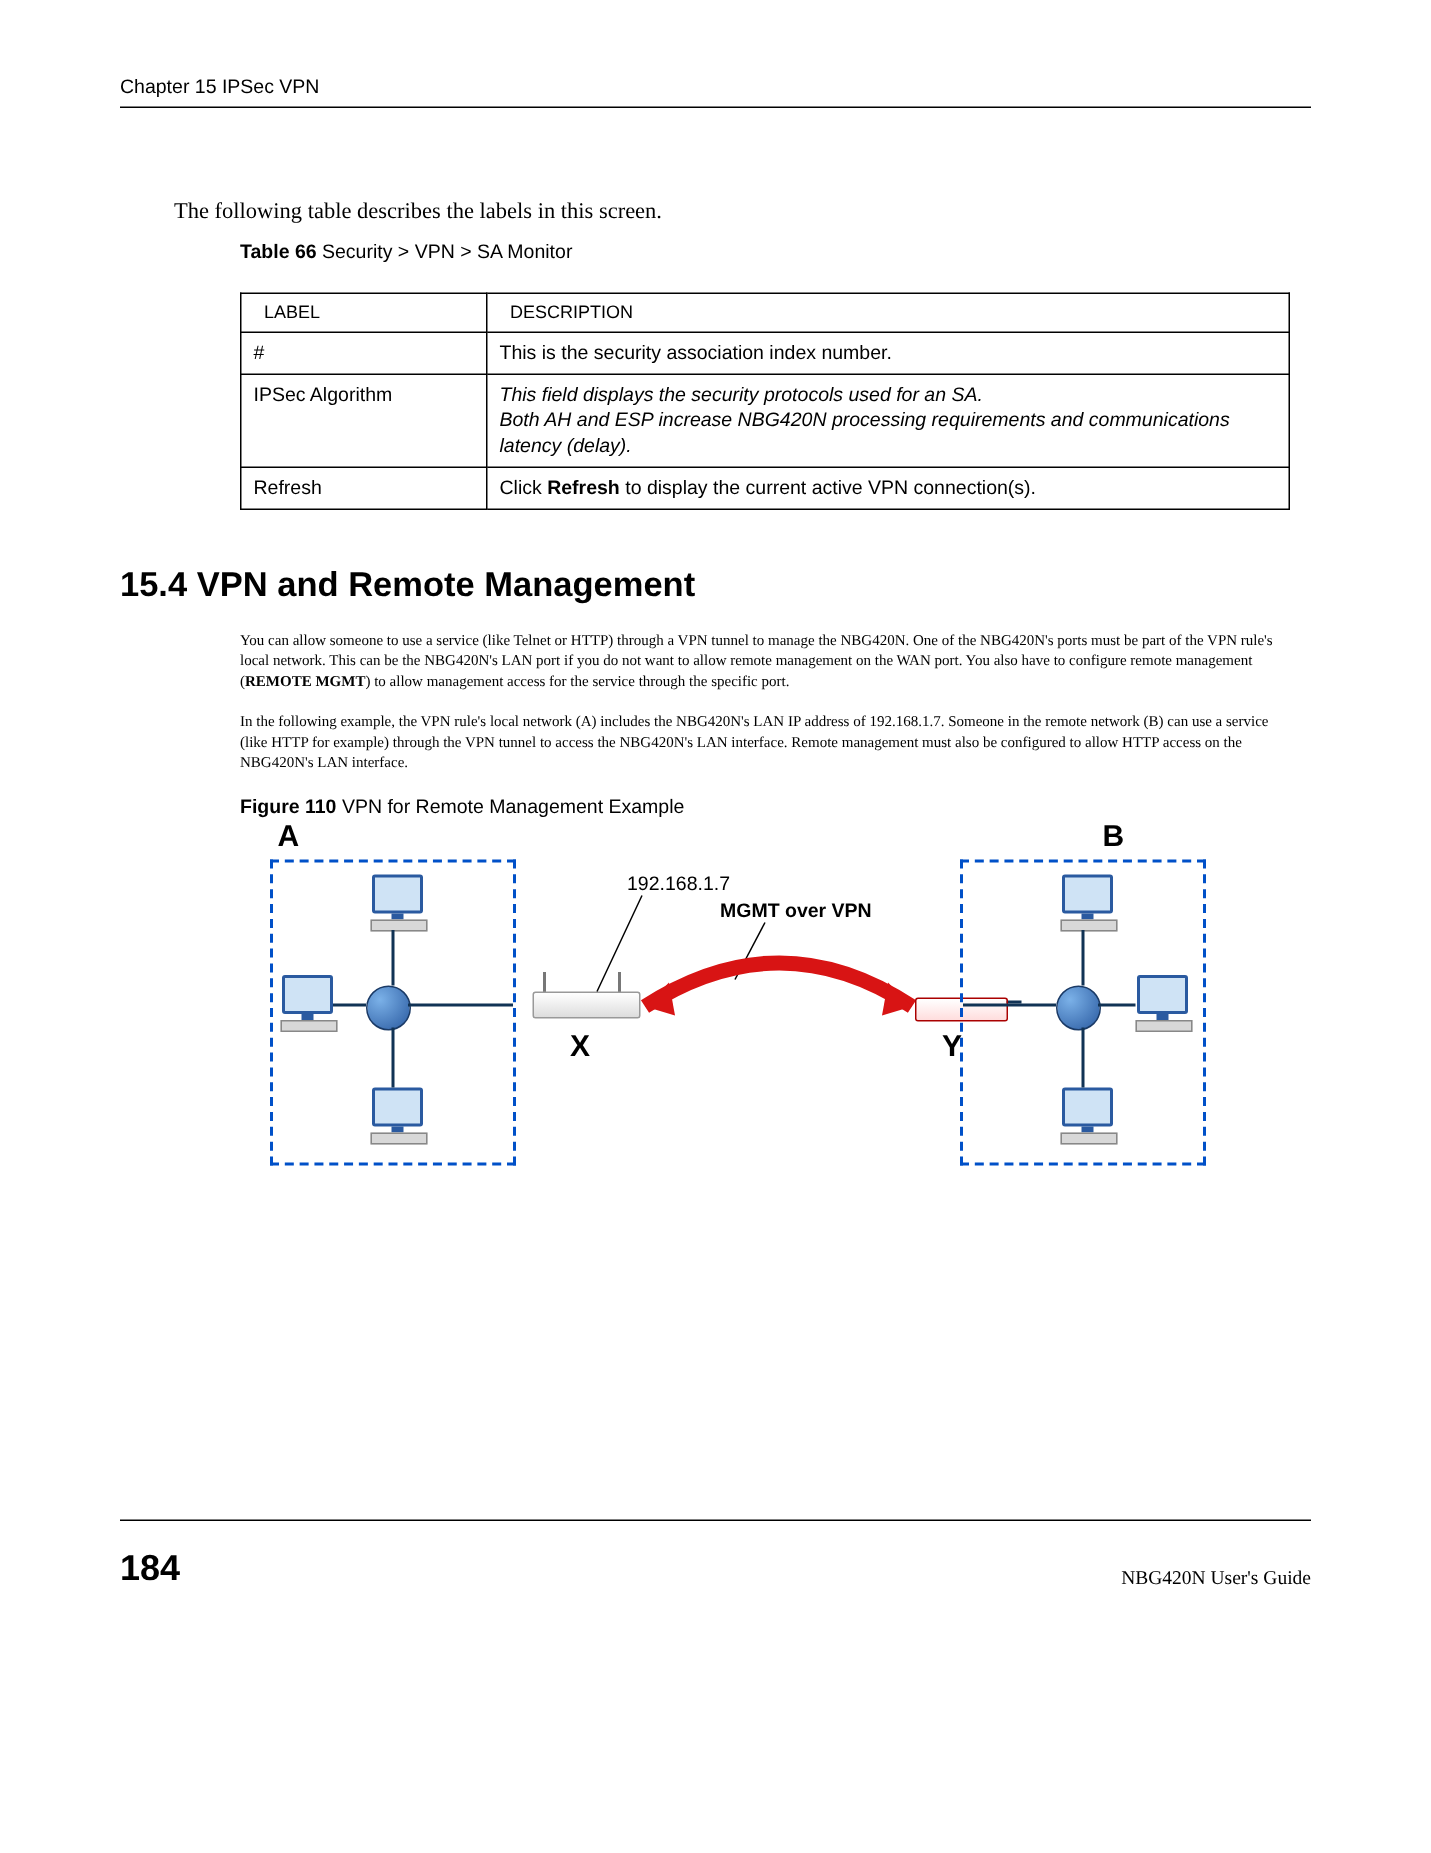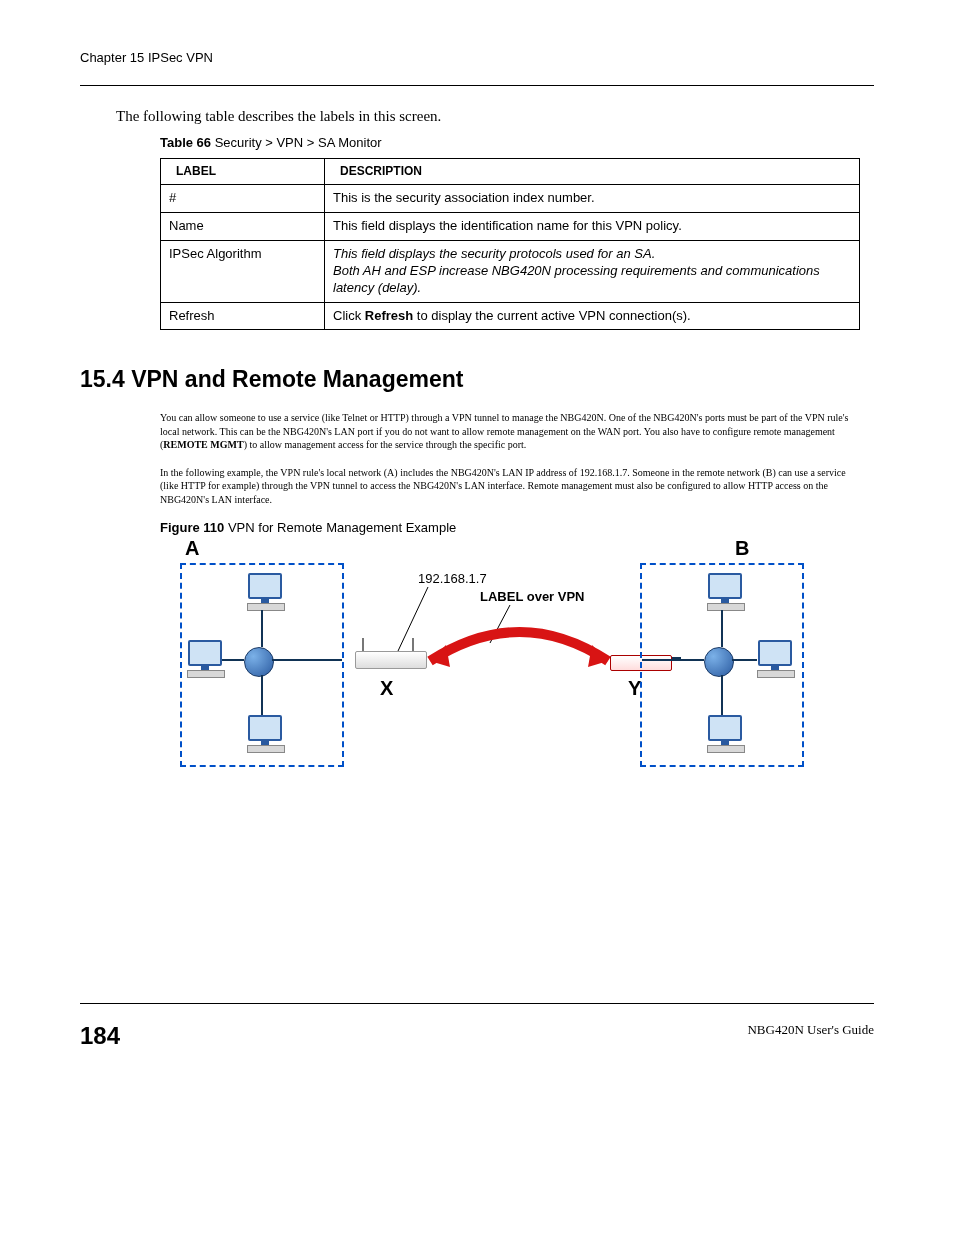--- a/index.html
+++ b/index.html
@@ -7,54 +7,54 @@
       font-size: 15px;
       color: #000;
       margin: 0;
       padding: 50px 80px 40px 80px;
       width: 954px;
       box-sizing: border-box;
       background: #fff;
     }
     .header {
       font-size: 13px;
-      padding-bottom: 20px;
+      padding-bottom: 6px;
       border-bottom: 1px solid #000;
-      margin-bottom: 21px;
+      margin-bottom: 60px;
       font-family: Arial, Helvetica, sans-serif;
     }
     .intro-text {
       margin-left: 36px;
       margin-bottom: 8px;
       font-size: 15px;
       line-height: 1.3;
     }
     .table-caption {
       margin-left: 80px;
       font-family: Arial, Helvetica, sans-serif;
       font-size: 13px;
-      margin-bottom: 8px;
+      margin-bottom: 20px;
     }
     .table-caption .tbl-num { font-weight: bold; }
     table.data-table {
       margin-left: 80px;
       border-collapse: collapse;
       width: 700px;
       font-family: Arial, Helvetica, sans-serif;
       font-size: 13px;
     }
     table.data-table th, table.data-table td {
       border: 1px solid #000;
       padding: 5px 8px;
       text-align: left;
       vertical-align: top;
       line-height: 1.3;
     }
     table.data-table th {
-      font-weight: bold;
+      font-weight: normal;
       font-size: 12px;
       padding-left: 15px;
     }
     h2.section-heading {
       font-family: Arial, Helvetica, sans-serif;
       font-weight: bold;
       font-size: 23px;
       margin-top: 36px;
       margin-bottom: 18px;
     }
@@ -75,21 +75,21 @@
     .figure-caption .fig-num { font-weight: bold; }
     .figure-box {
       margin-left: 100px;
       width: 620px;
       height: 260px;
       position: relative;
     }
     .footer {
       display: flex;
       justify-content: space-between;
-      align-items: flex-start;
+      align-items: flex-end;
       border-top: 1px solid #000;
       padding-top: 18px;
       margin-top: 200px;
       font-family: Arial, Helvetica, sans-serif;
     }
     .page-num {
       font-weight: bold;
       font-size: 24px;
     }
     .guide-name {
@@ -157,24 +157,20 @@
   <thead>
     <tr>
       <th style="width:140px">LABEL</th>
       <th>DESCRIPTION</th>
     </tr>
   </thead>
   <tbody>
     <tr>
       <td>#</td>
       <td>This is the security association index number.</td>
-    </tr>
-    <tr>
-      <td>Name</td>
-      <td>This field displays the identification name for this VPN policy.</td>
     </tr>
     <tr>
       <td>IPSec Algorithm</td>
       <td style="white-space: pre-line; font-style: italic;">This field displays the security protocols used for an SA.
 Both AH and ESP increase NBG420N processing requirements and communications latency (delay).</td>
     </tr>
     <tr>
       <td>Refresh</td>
       <td><span>Click </span><b>Refresh</b><span> to display the current active VPN connection(s).</span></td>
     </tr>
@@ -220,21 +216,21 @@
       <line x1="90" y1="95" x2="160" y2="95" stroke="#135" stroke-width="2"></line>
     </svg>
   </div>
 
   <div class="antenna" style="left:182px; top:95px;"></div>
   <div class="antenna" style="left:232px; top:95px;"></div>
   <div class="gateway" style="left:175px; top:108px;"></div>
   <div class="label-big" style="left:200px; top:134px;">X</div>
 
   <div class="label-small" style="left:238px; top:28px;">192.168.1.7</div>
-  <div class="label-bold-small" style="left:300px; top:46px;">LABEL over VPN</div>
+  <div class="label-bold-small" style="left:300px; top:46px;">MGMT over VPN</div>
   <svg style="position:absolute;left:0;top:0;width:620px;height:260px;pointer-events:none">
 
     <line x1="248" y1="44" x2="218" y2="108" stroke="#000" stroke-width="1"></line>
 
     <line x1="330" y1="62" x2="310" y2="100" stroke="#000" stroke-width="1"></line>
 
     <path d="M 250 118 Q 340 60 428 118" stroke="#d81414" stroke-width="10" fill="none"></path>
     <polygon points="250,118 266,102 270,124" fill="#d81414"></polygon>
     <polygon points="428,118 412,102 408,124" fill="#d81414"></polygon>
 

